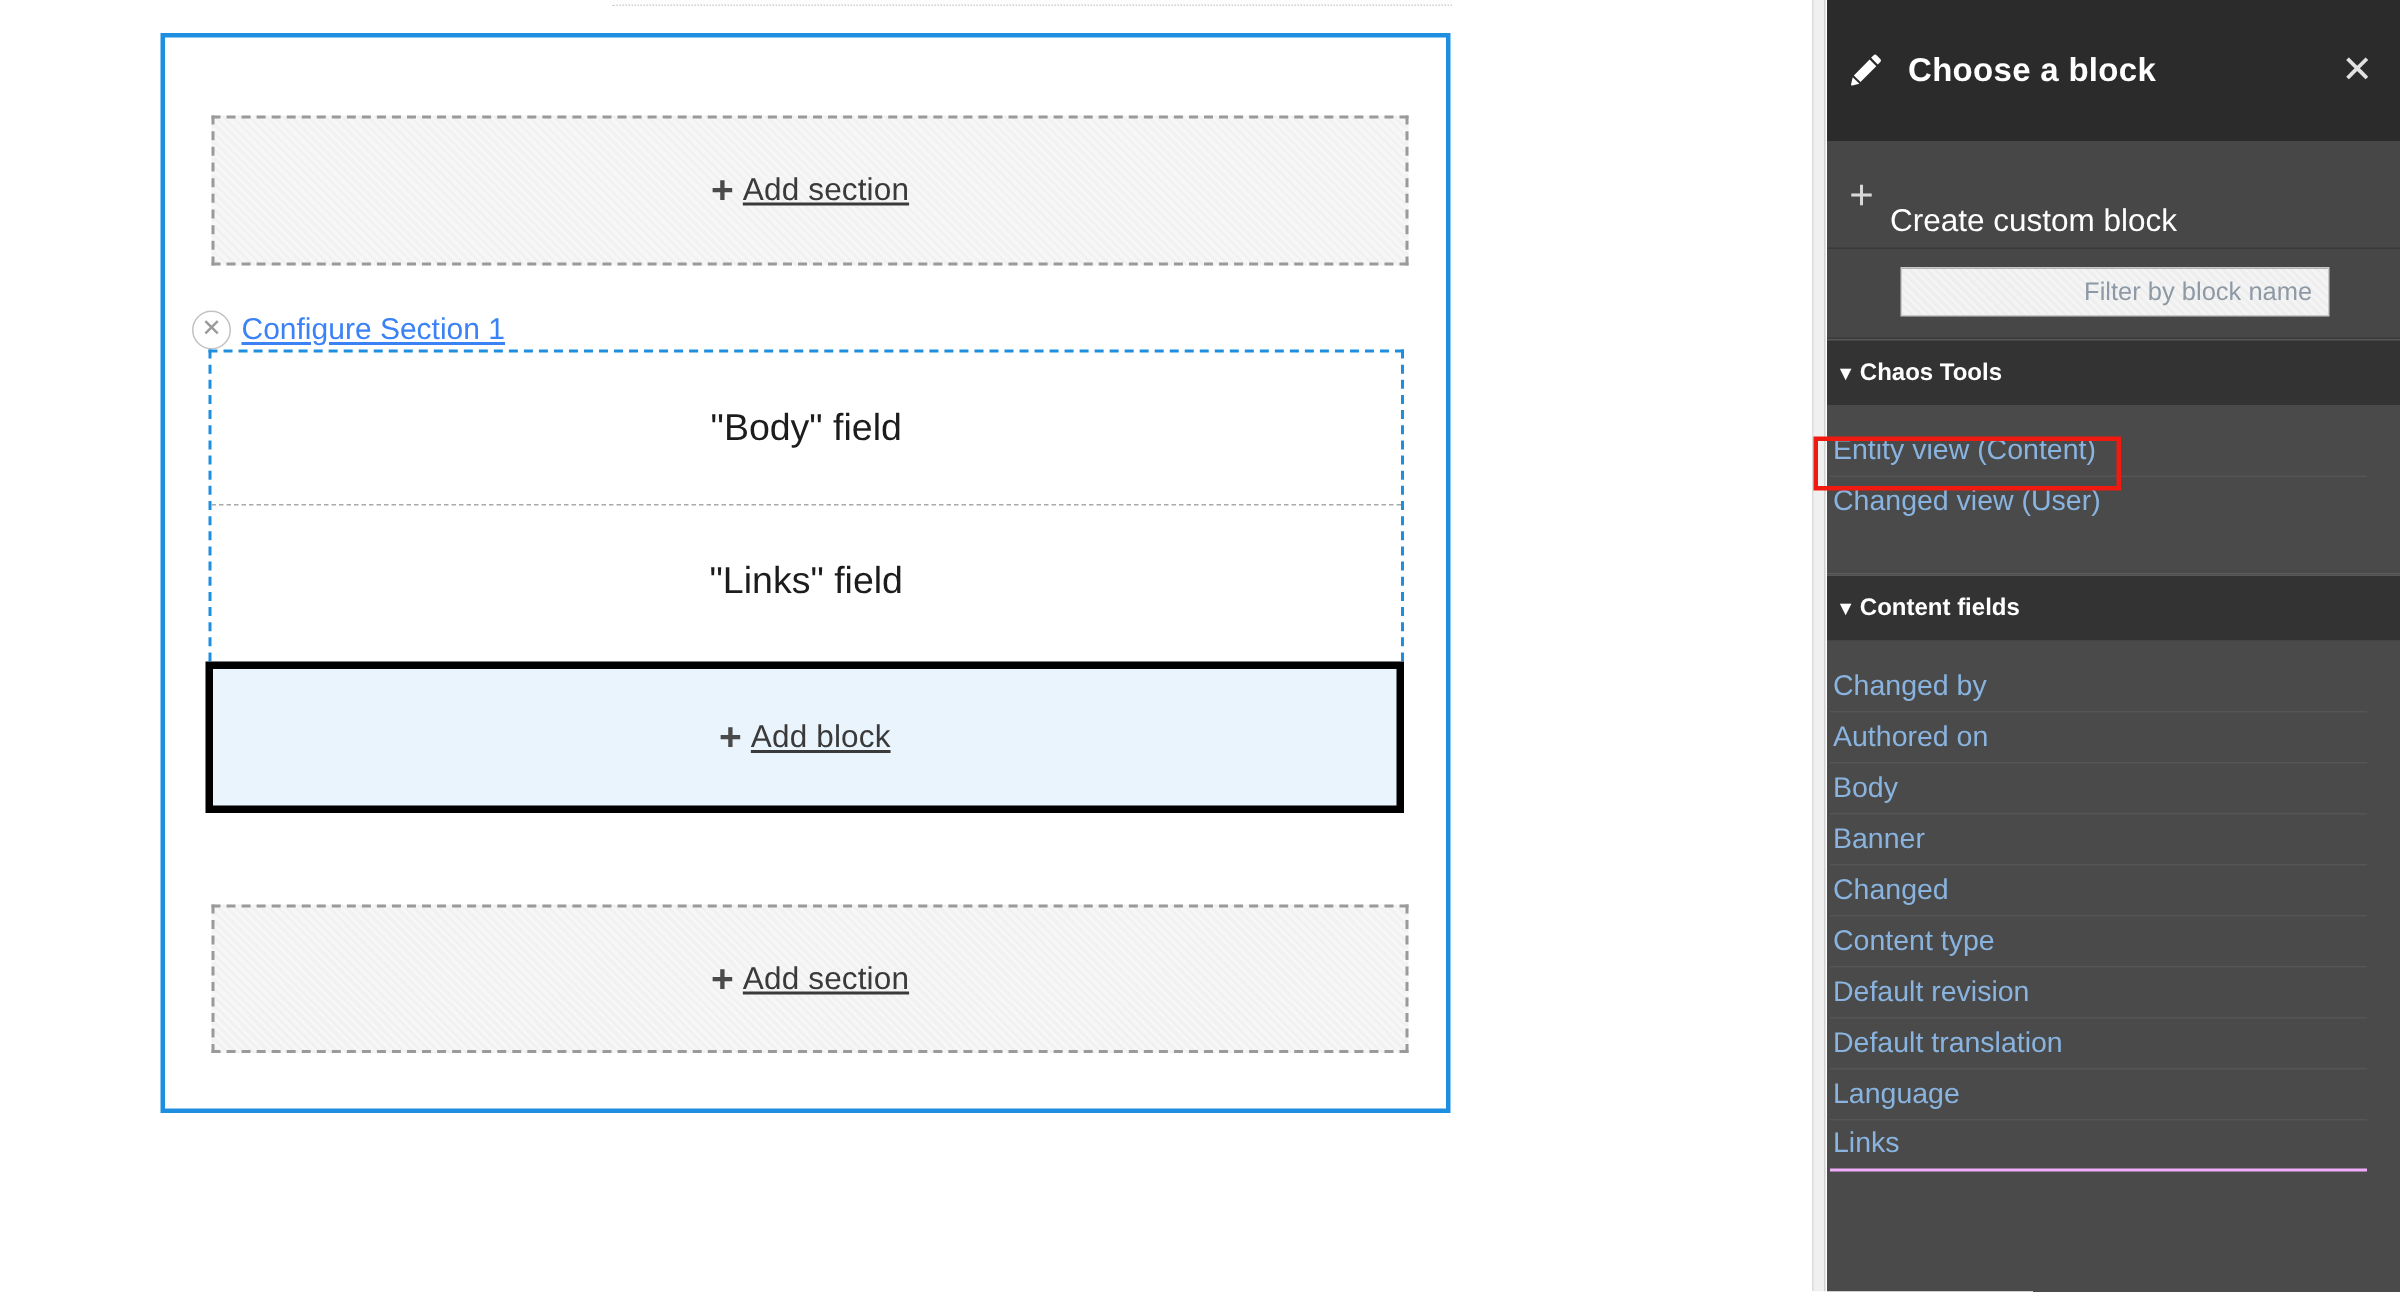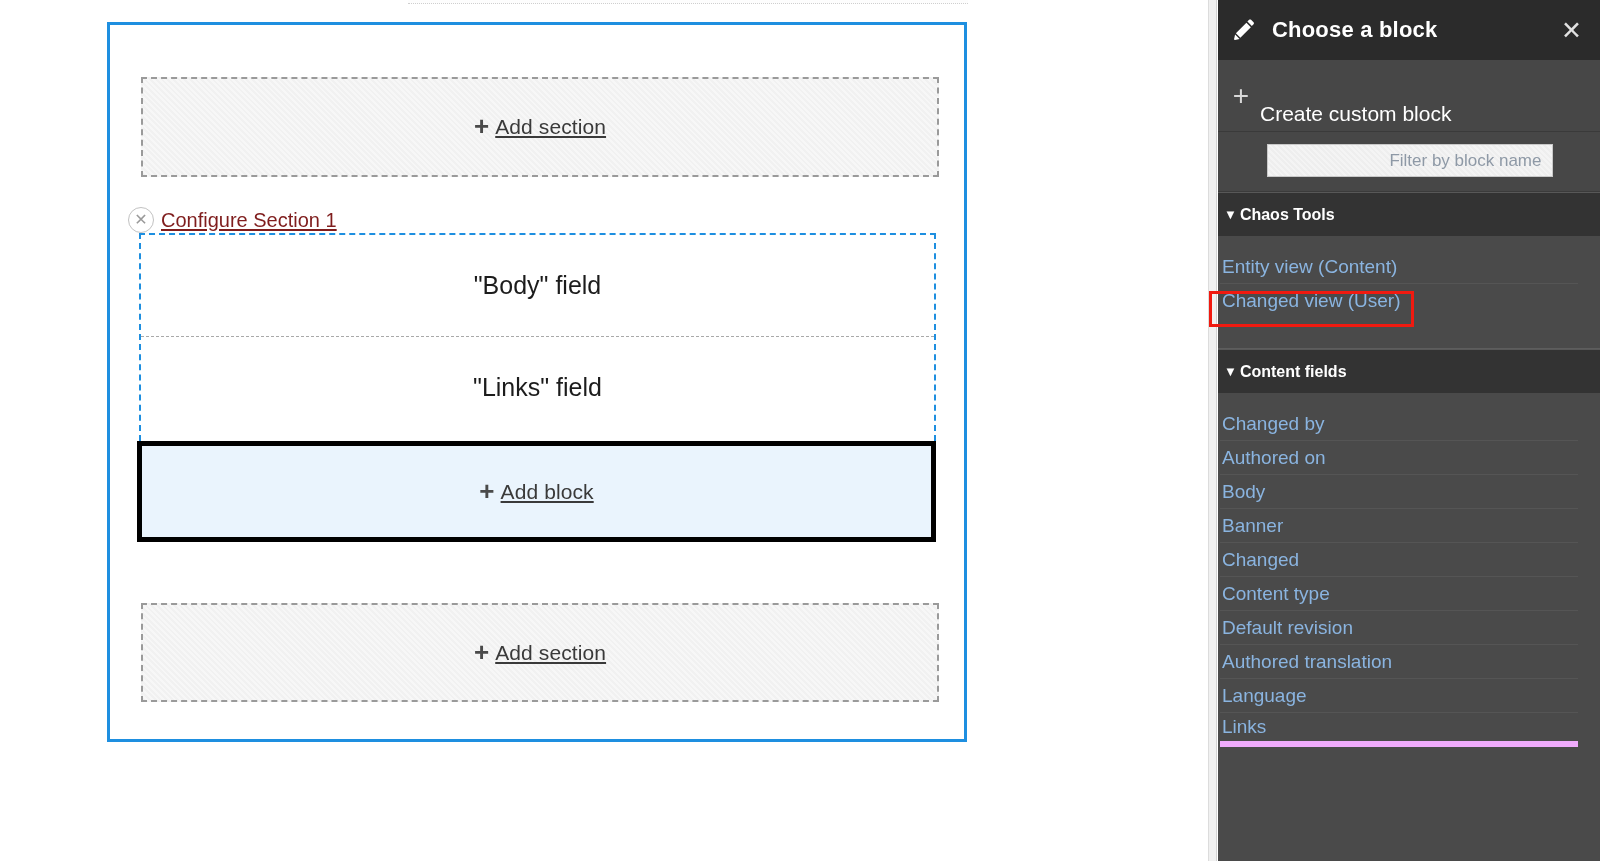--- a/index.html
+++ b/index.html
@@ -91,21 +91,21 @@
     border: 1.5px solid #c2c2c2;
     background: #ffffff;
     display: flex; align-items: center; justify-content: center;
     color: #9a9a9a;
     font-size: 16px;
     line-height: 1;
     cursor: pointer;
     box-sizing: border-box;
   }
   .configure-link {
-    color: #7f1d1d;
+    color: #3b82f6;
     font-size: 20px;
     text-decoration: underline;
     text-underline-offset: 2px;
     cursor: pointer;
   }
 
   
   .section-outline {
     position: absolute;
     left: 139px;
@@ -172,21 +172,21 @@
     left: 1218px;
     top: 0;
     width: 382px;
     height: 861px;
     background: #4a4a4a;
     color: #ffffff;
     overflow: hidden;
   }
 
   .sb-header {
-    height: 60px;
+    height: 94px;
     background: #2b2b2b;
     display: flex;
     align-items: center;
     padding: 0 16px 0 14px;
     box-sizing: border-box;
     position: relative;
   }
   .pencil-icon { width: 26px; height: 26px; flex: 0 0 auto; }
   .sb-title {
     font-size: 22px;
@@ -284,21 +284,21 @@
     display: flex;
     align-items: center;
     padding-left: 2px;
     margin: 0 22px 0 2px;
     color: #8ab4e0;
     font-size: 19px;
     border-bottom: 1px solid #555555;
     cursor: pointer;
     box-sizing: border-box;
   }
-  .sb-item:last-child { border-bottom: 6px solid #f0abfc; }
+  .sb-item:last-child { border-bottom: 2px solid #f0abfc; }
   .sb-item.no-rule { border-bottom: none; }
 
   .sb-group-spacer { height: 22px; background: #4a4a4a; }
   .sb-group-divider { height: 8px; background: #4a4a4a; border-bottom: 1px solid #5d5d5d; }
 
   
   .red-highlight {
     position: absolute;
     left: 1209px;
     top: 291px;
@@ -414,21 +414,21 @@
       <div class="sb-item">
         <span>Changed</span>
       </div>
       <div class="sb-item">
         <span>Content type</span>
       </div>
       <div class="sb-item">
         <span>Default revision</span>
       </div>
       <div class="sb-item">
-        <span>Authored translation</span>
+        <span>Default translation</span>
       </div>
       <div class="sb-item">
         <span>Language</span>
       </div>
       <div class="sb-item">
         <span>Links</span>
       </div>
     </div>
   </div>
 

